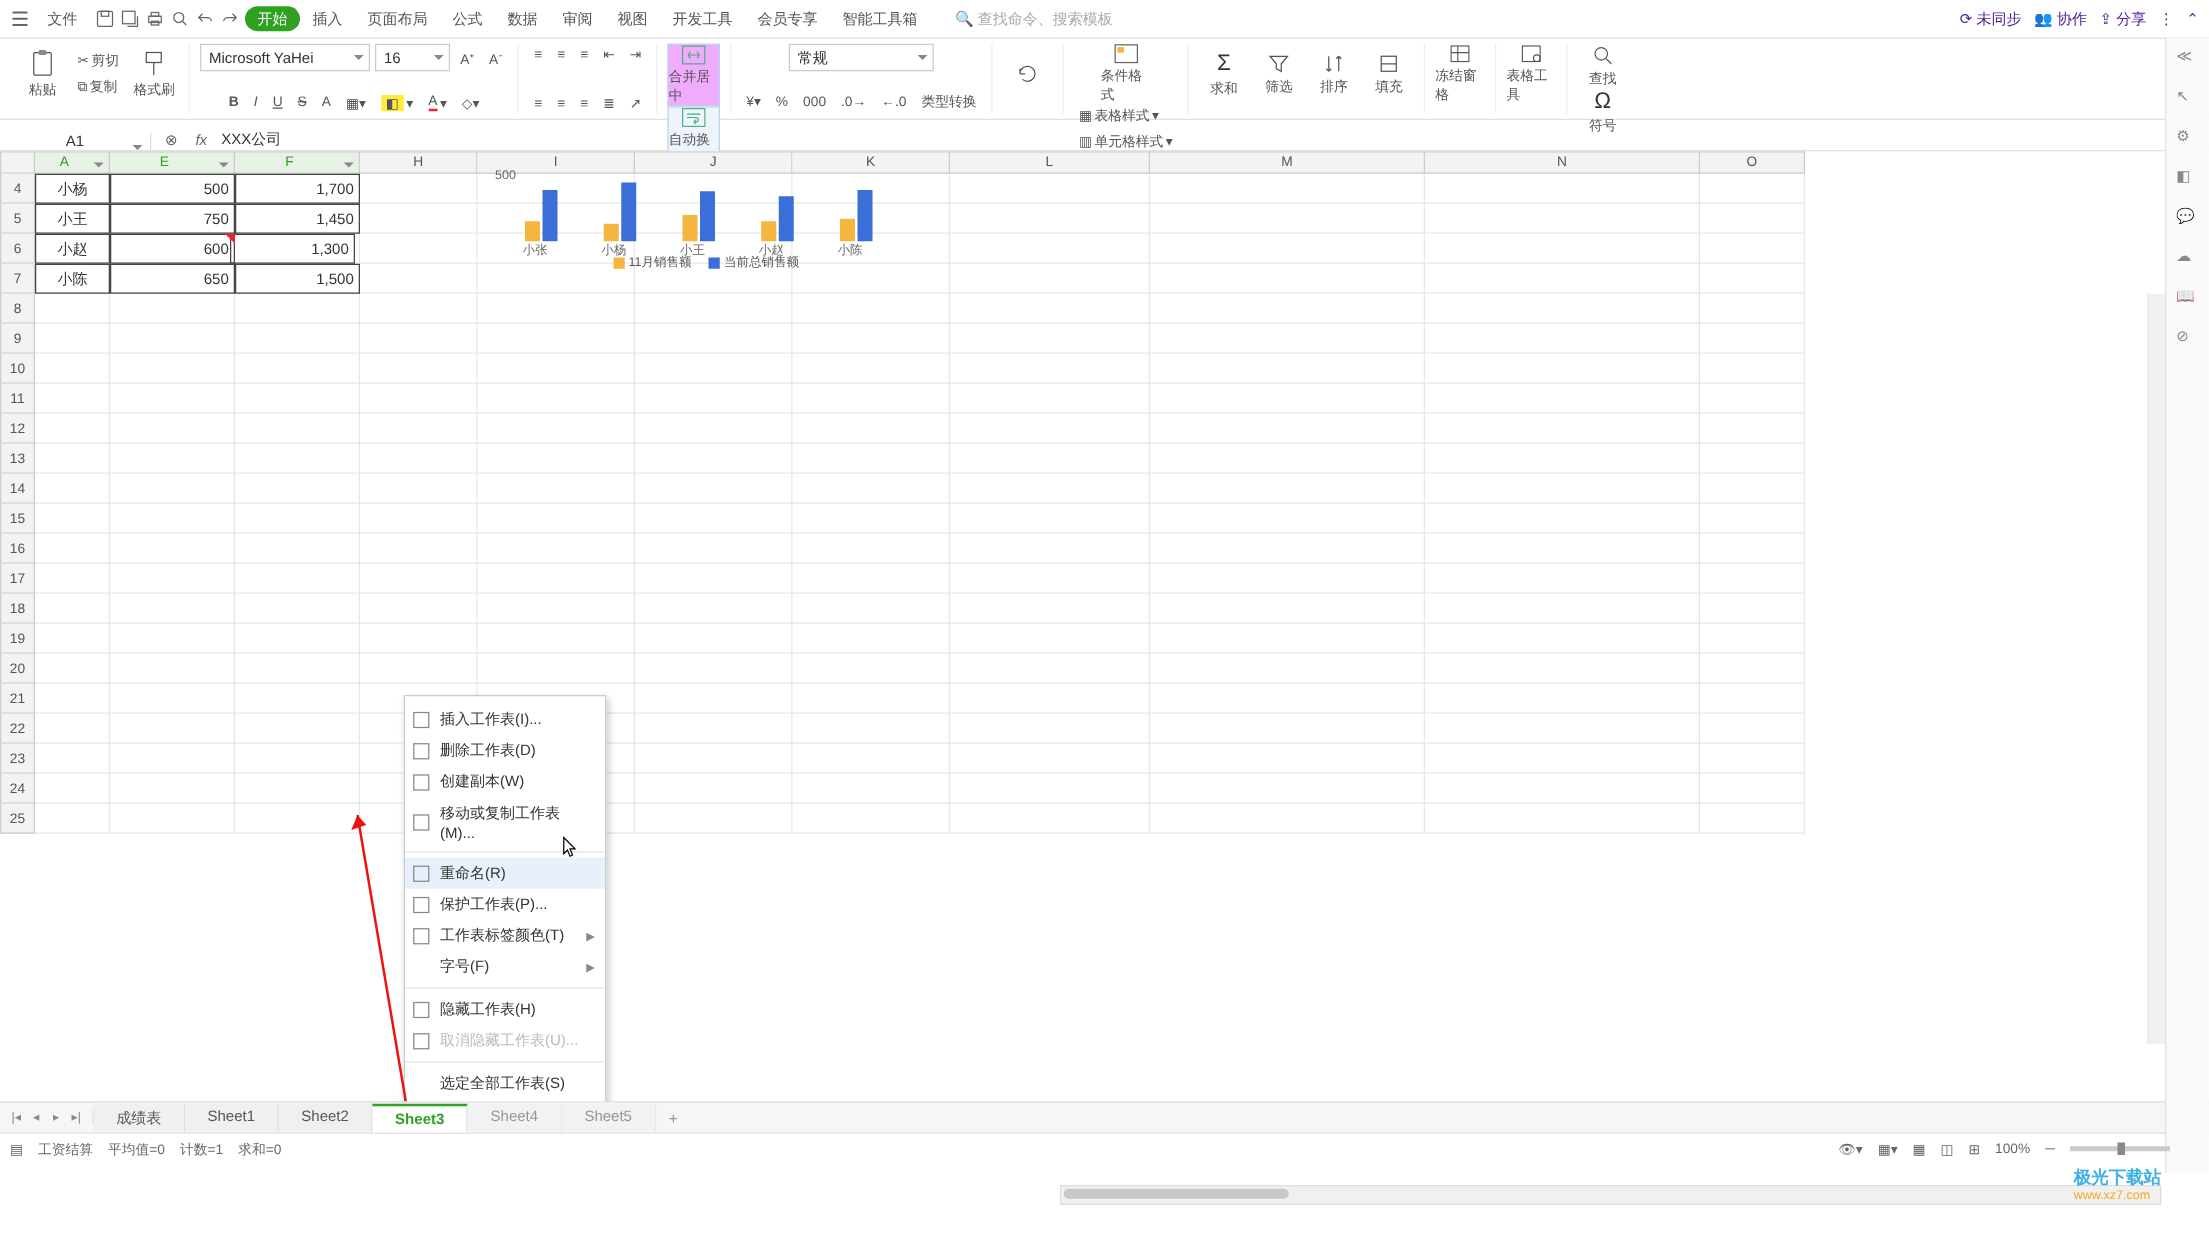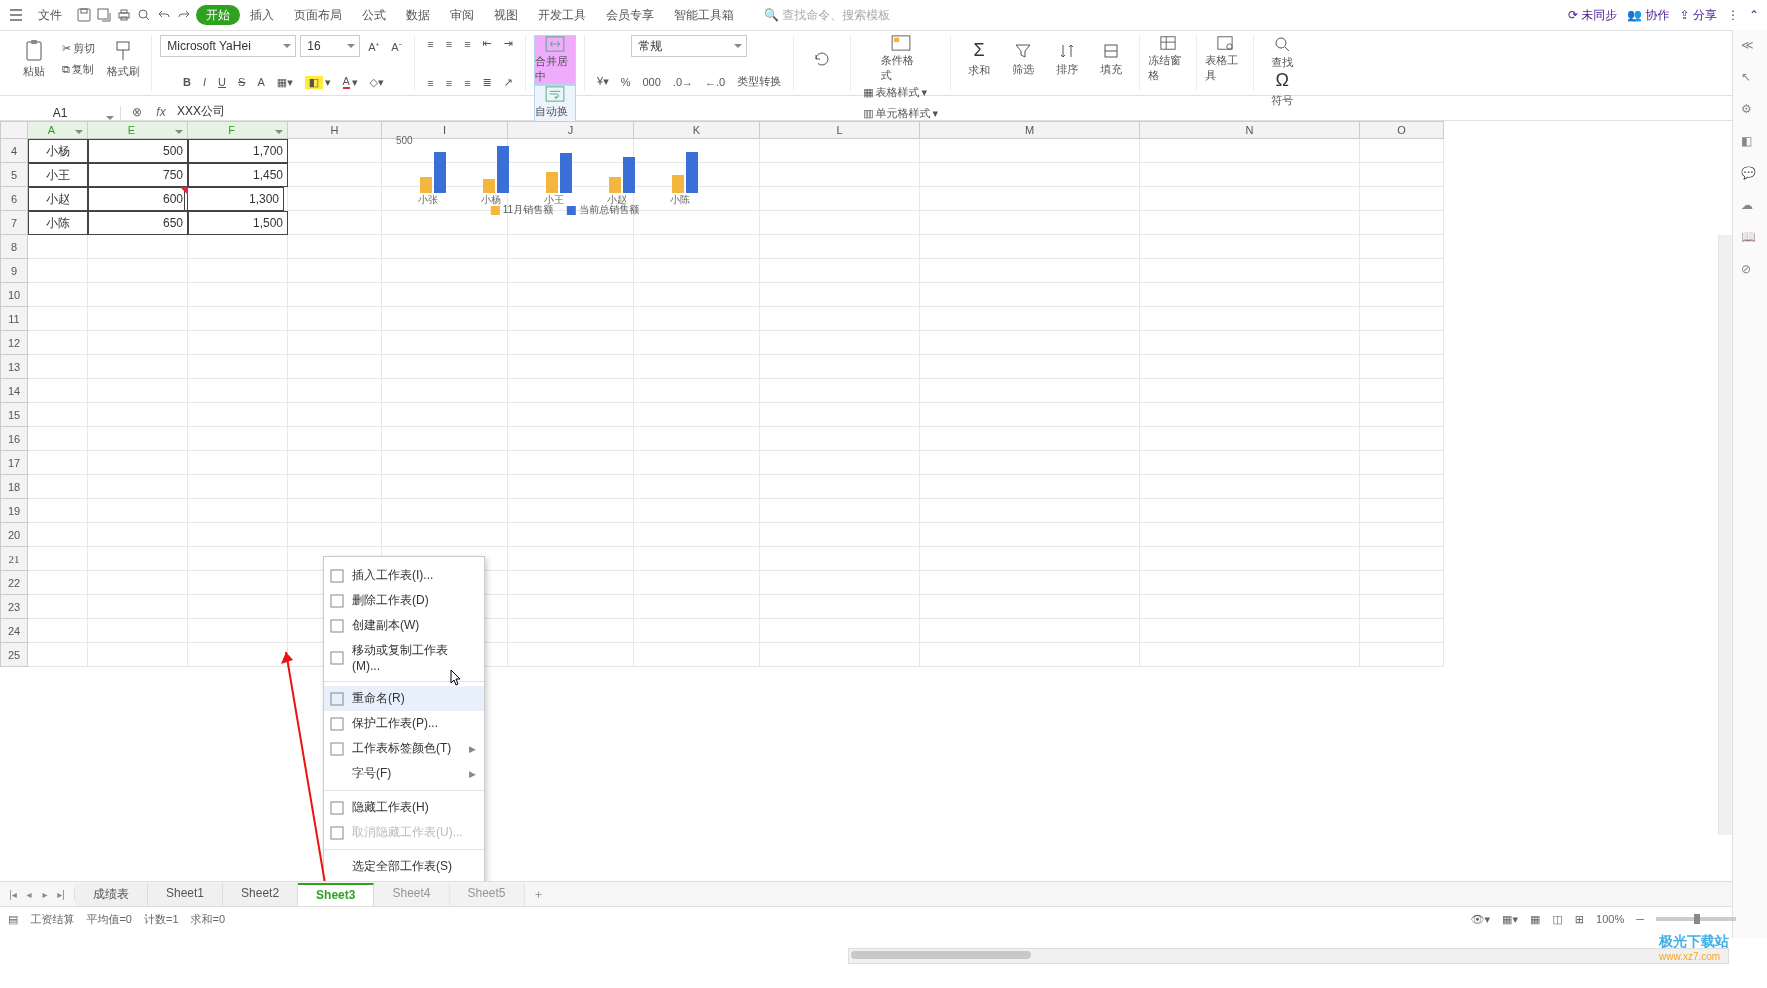--- a/index.html
+++ b/index.html
@@ -331,21 +331,21 @@
       <div class="rowhdr" style="height: 24px;">11</div>
       <div class="rowhdr" style="height: 24px;">12</div>
       <div class="rowhdr" style="height: 24px;">13</div>
       <div class="rowhdr" style="height: 24px;">14</div>
       <div class="rowhdr" style="height: 24px;">15</div>
       <div class="rowhdr" style="height: 24px;">16</div>
       <div class="rowhdr" style="height: 24px;">17</div>
       <div class="rowhdr" style="height: 24px;">18</div>
       <div class="rowhdr" style="height: 24px;">19</div>
       <div class="rowhdr" style="height: 24px;">20</div>
-      <div class="rowhdr" style="height: 24px; font-family: Liberation Serif, serif;">21</div>
+      <div class="rowhdr" style="height: 24px;">21</div>
       <div class="rowhdr" style="height: 24px;">22</div>
       <div class="rowhdr" style="height: 24px;">23</div>
       <div class="rowhdr" style="height: 24px;">24</div>
       <div class="rowhdr" style="height: 24px;">25</div>
     </div>
  <div class="cells" id="cells">
       <div class="cell" style="left: 0px; top: 0px; width: 60px; height: 24px;"></div>
       <div class="cell" style="left: 60px; top: 0px; width: 100px; height: 24px;"></div>
       <div class="cell" style="left: 160px; top: 0px; width: 100px; height: 24px;"></div>
       <div class="cell" style="left: 260px; top: 0px; width: 94px; height: 24px;"></div>

